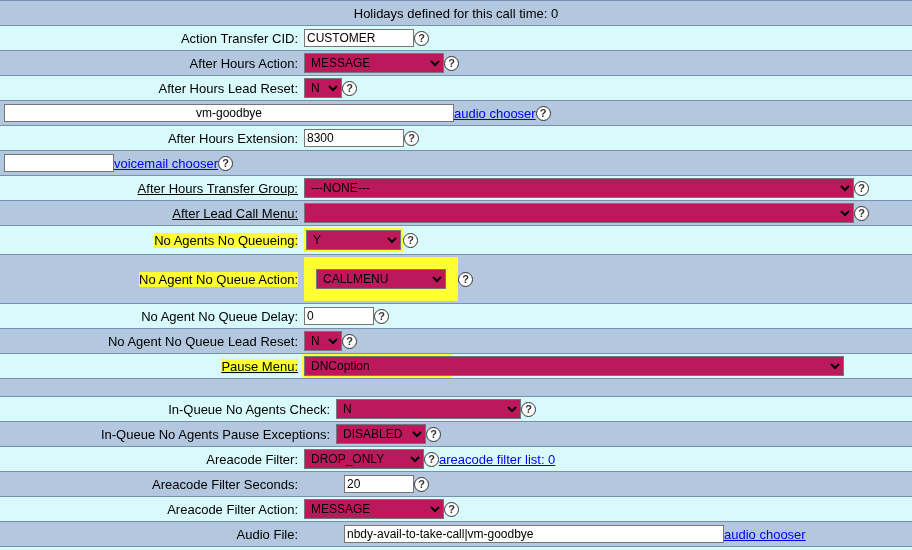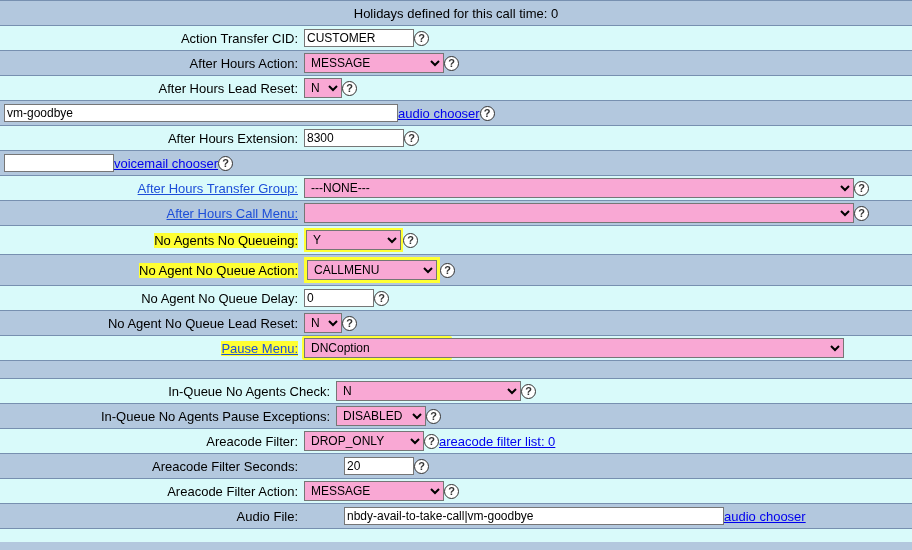--- a/index.html
+++ b/index.html
@@ -18,33 +18,33 @@
     padding: 2px 4px;
     border-top: 1px solid #7790b0;
   }
   .row-blue  { background: #b3c8de; }
   .row-cyan  { background: #d9fafa; }
   .label {
     width: 300px;
     text-align: right;
     padding-right: 6px;
   }
-  .label a { color: #1d4ed8; text-decoration: underline; }
+  .label a { color: #000000; text-decoration: underline; }
   .value {
     display: flex;
     align-items: center;
     gap: 0;
     flex: 1;
   }
   select, input[type=text] {
     font-family: Arial, Helvetica, sans-serif;
     font-size: 12px;
     padding: 1px 2px;
     border: 1px solid #767676;
-    background: #f9a8d4;
+    background: #be185d;
   }
   input[type=text] { background: #fff; }
   .help {
     display: inline-flex;
     align-items: center;
     justify-content: center;
     width: 15px; height: 15px;
     border: 1px solid #333;
     border-radius: 50%;
     font-size: 11px;
@@ -87,21 +87,21 @@
 <div class="row row-cyan">
   <div class="label">After Hours Lead Reset:</div>
   <div class="value">
     <select style="width:38px"><option>N</option></select>
     <span class="help">?</span>
   </div>
 </div>
 
 <div class="row row-blue">
   <div class="value">
-    <input type="text" style="width: 394px;" value="vm-goodbye">
+    <input type="text" style="width: 450px; text-align: center;" value="vm-goodbye">
     <span class="link">audio chooser</span>
     <span class="help">?</span>
   </div>
 </div>
 
 <div class="row row-cyan">
   <div class="label">After Hours Extension:</div>
   <div class="value">
     <input type="text" style="width: 100px;" value="8300">
     <span class="help">?</span>
@@ -118,41 +118,41 @@
 
 <div class="row row-cyan">
   <div class="label"><a href="#">After Hours Transfer Group:</a></div>
   <div class="value">
     <select style="width:550px"><option>---NONE---</option></select>
     <span class="help">?</span>
   </div>
 </div>
 
 <div class="row row-blue">
-  <div class="label"><a href="#">After Hours Call Menu:</a></div>
+  <div class="label"><a href="#">After Lead Call Menu:</a></div>
   <div class="value">
     <select style="width:550px"><option></option></select>
     <span class="help">?</span>
   </div>
 </div>
 
 <div class="row row-cyan">
   <div class="label"><span class="highlighted">No Agents No Queueing:</span></div>
   <div class="value">
     <span style="background:#ffff33;padding:2px;display:inline-flex;align-items:center;">
       <select style="width:95px"><option>Y</option></select>
     </span>
     <span class="help">?</span>
   </div>
 </div>
 
 <div class="row row-blue">
   <div class="label"><span class="highlighted">No Agent No Queue Action:</span></div>
   <div class="value">
-    <span style="background:#ffff33;padding:3px;display:inline-flex;align-items:center;">
+    <span style="background:#ffff33;padding:12px;display:inline-flex;align-items:center;">
       <select style="width:130px"><option>CALLMENU</option></select>
     </span>
     <span class="help">?</span>
   </div>
 </div>
 
 <div class="row row-cyan">
   <div class="label">No Agent No Queue Delay:</div>
   <div class="value">
     <input type="text" style="width: 70px;" value="0">

